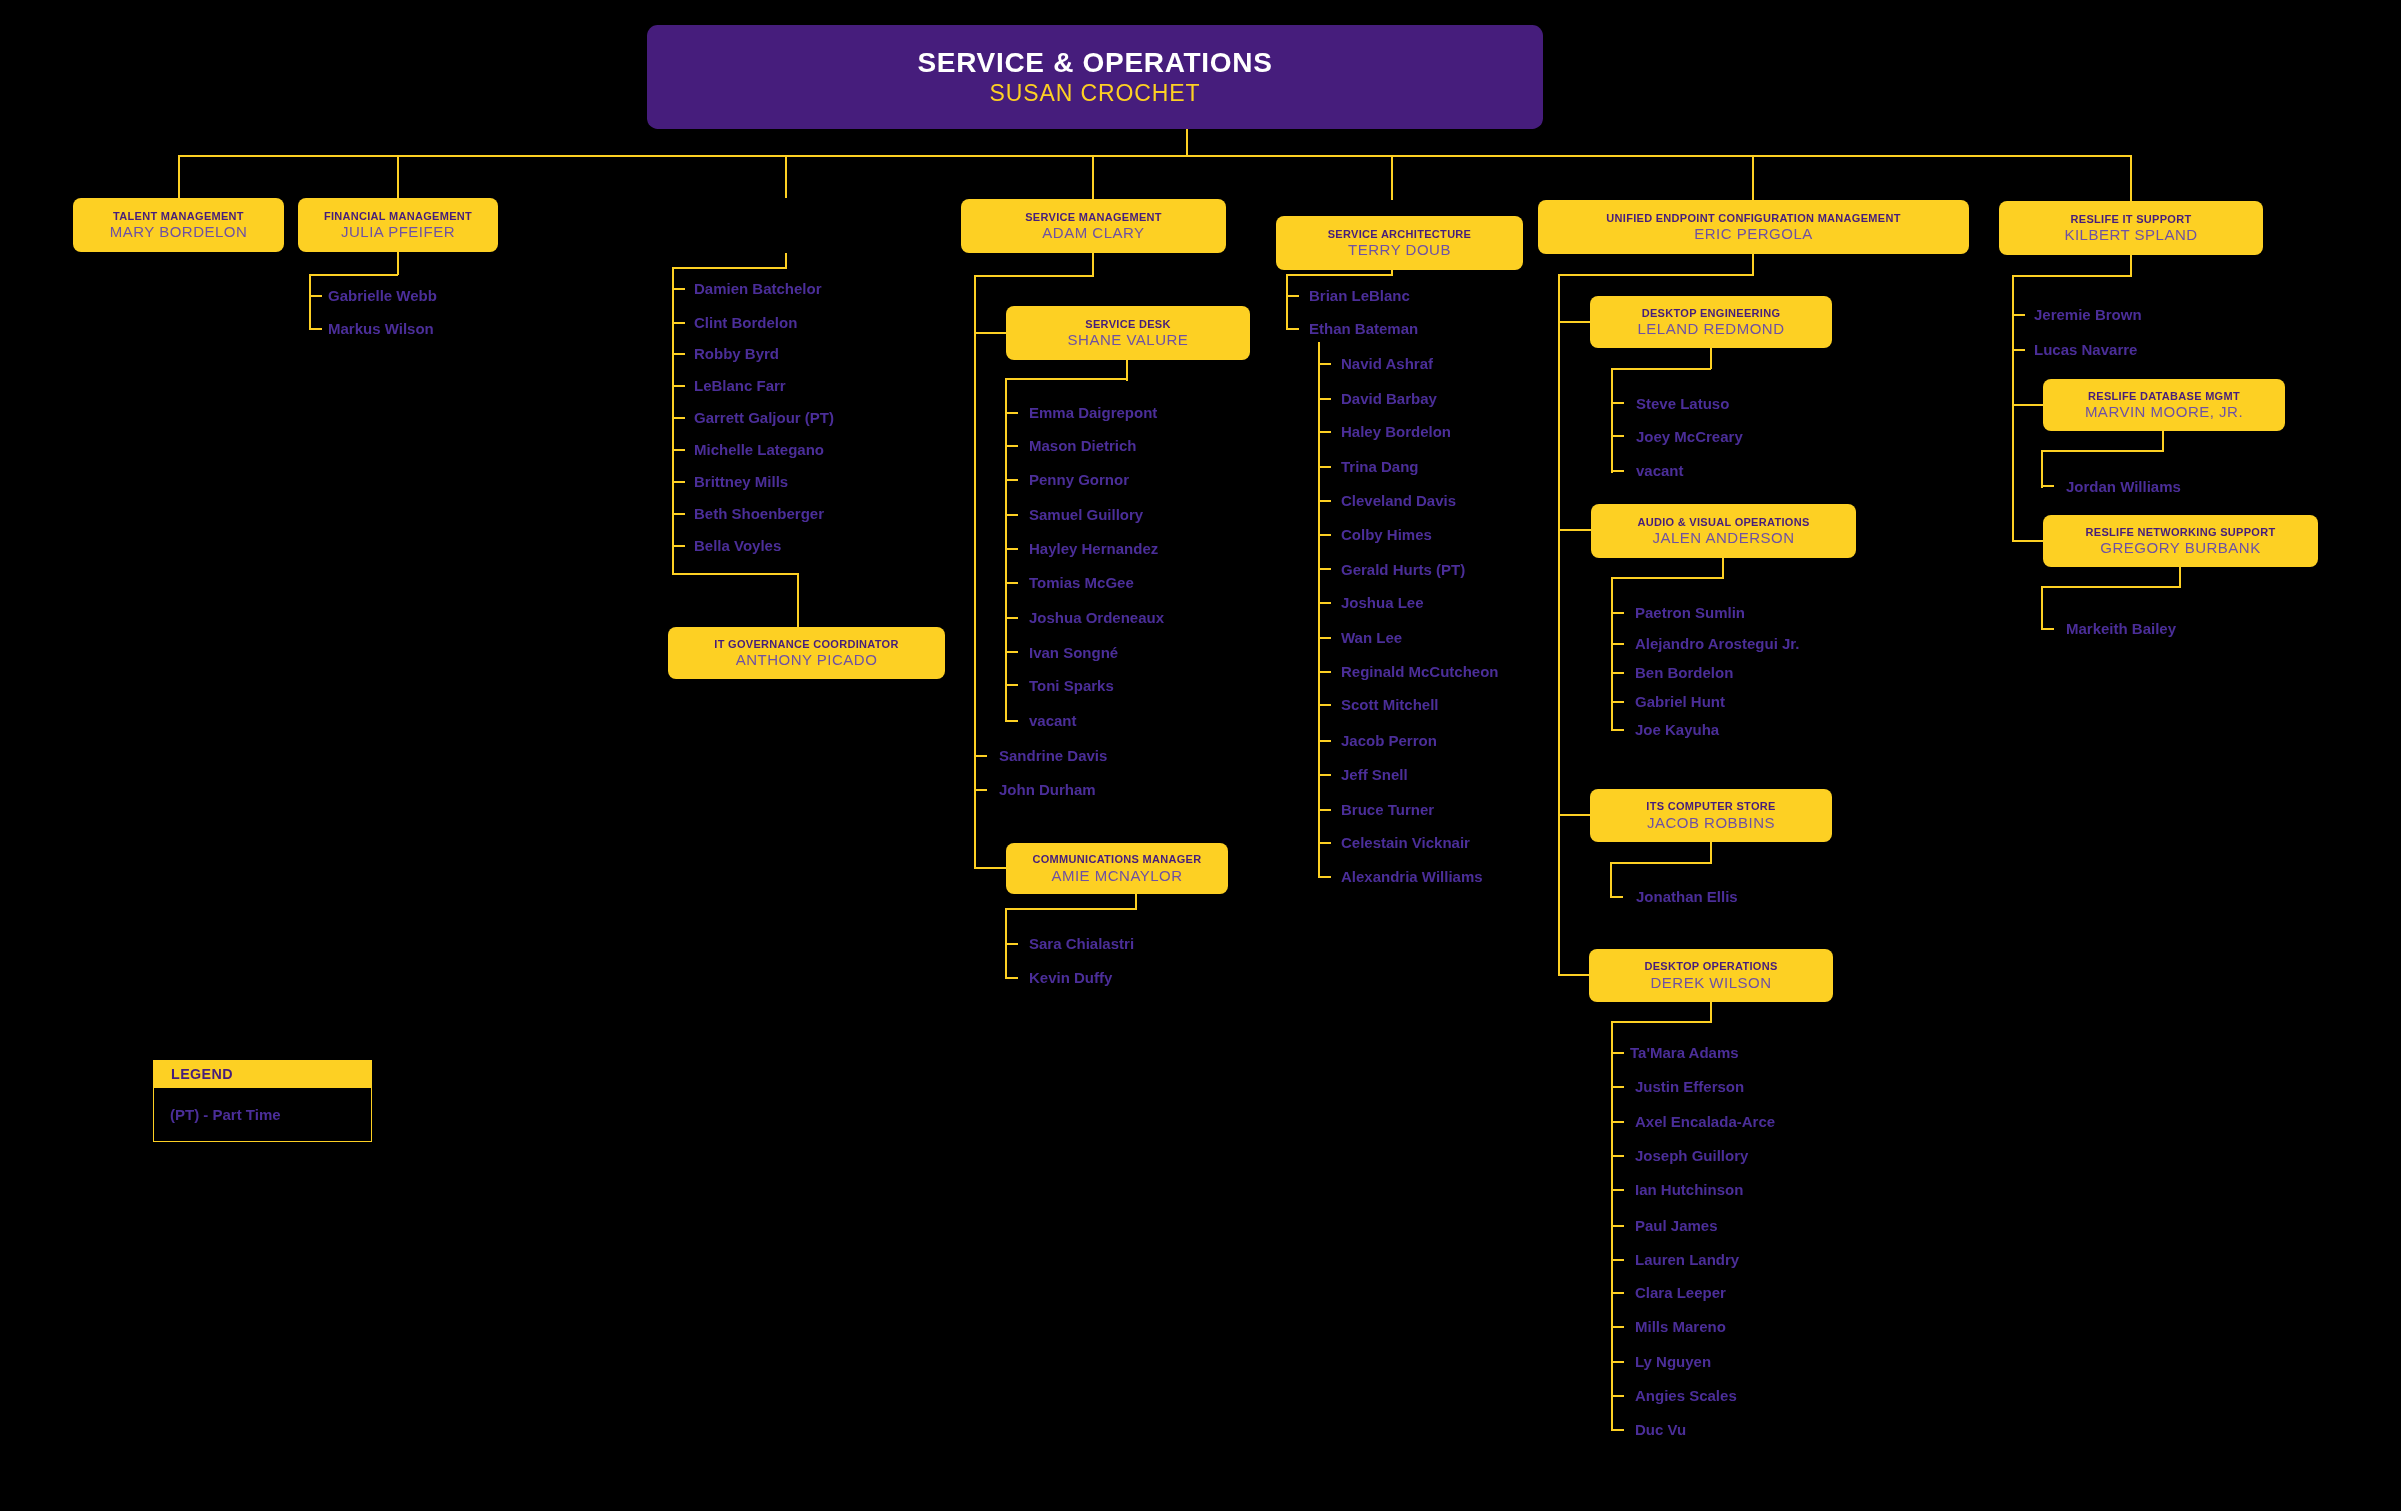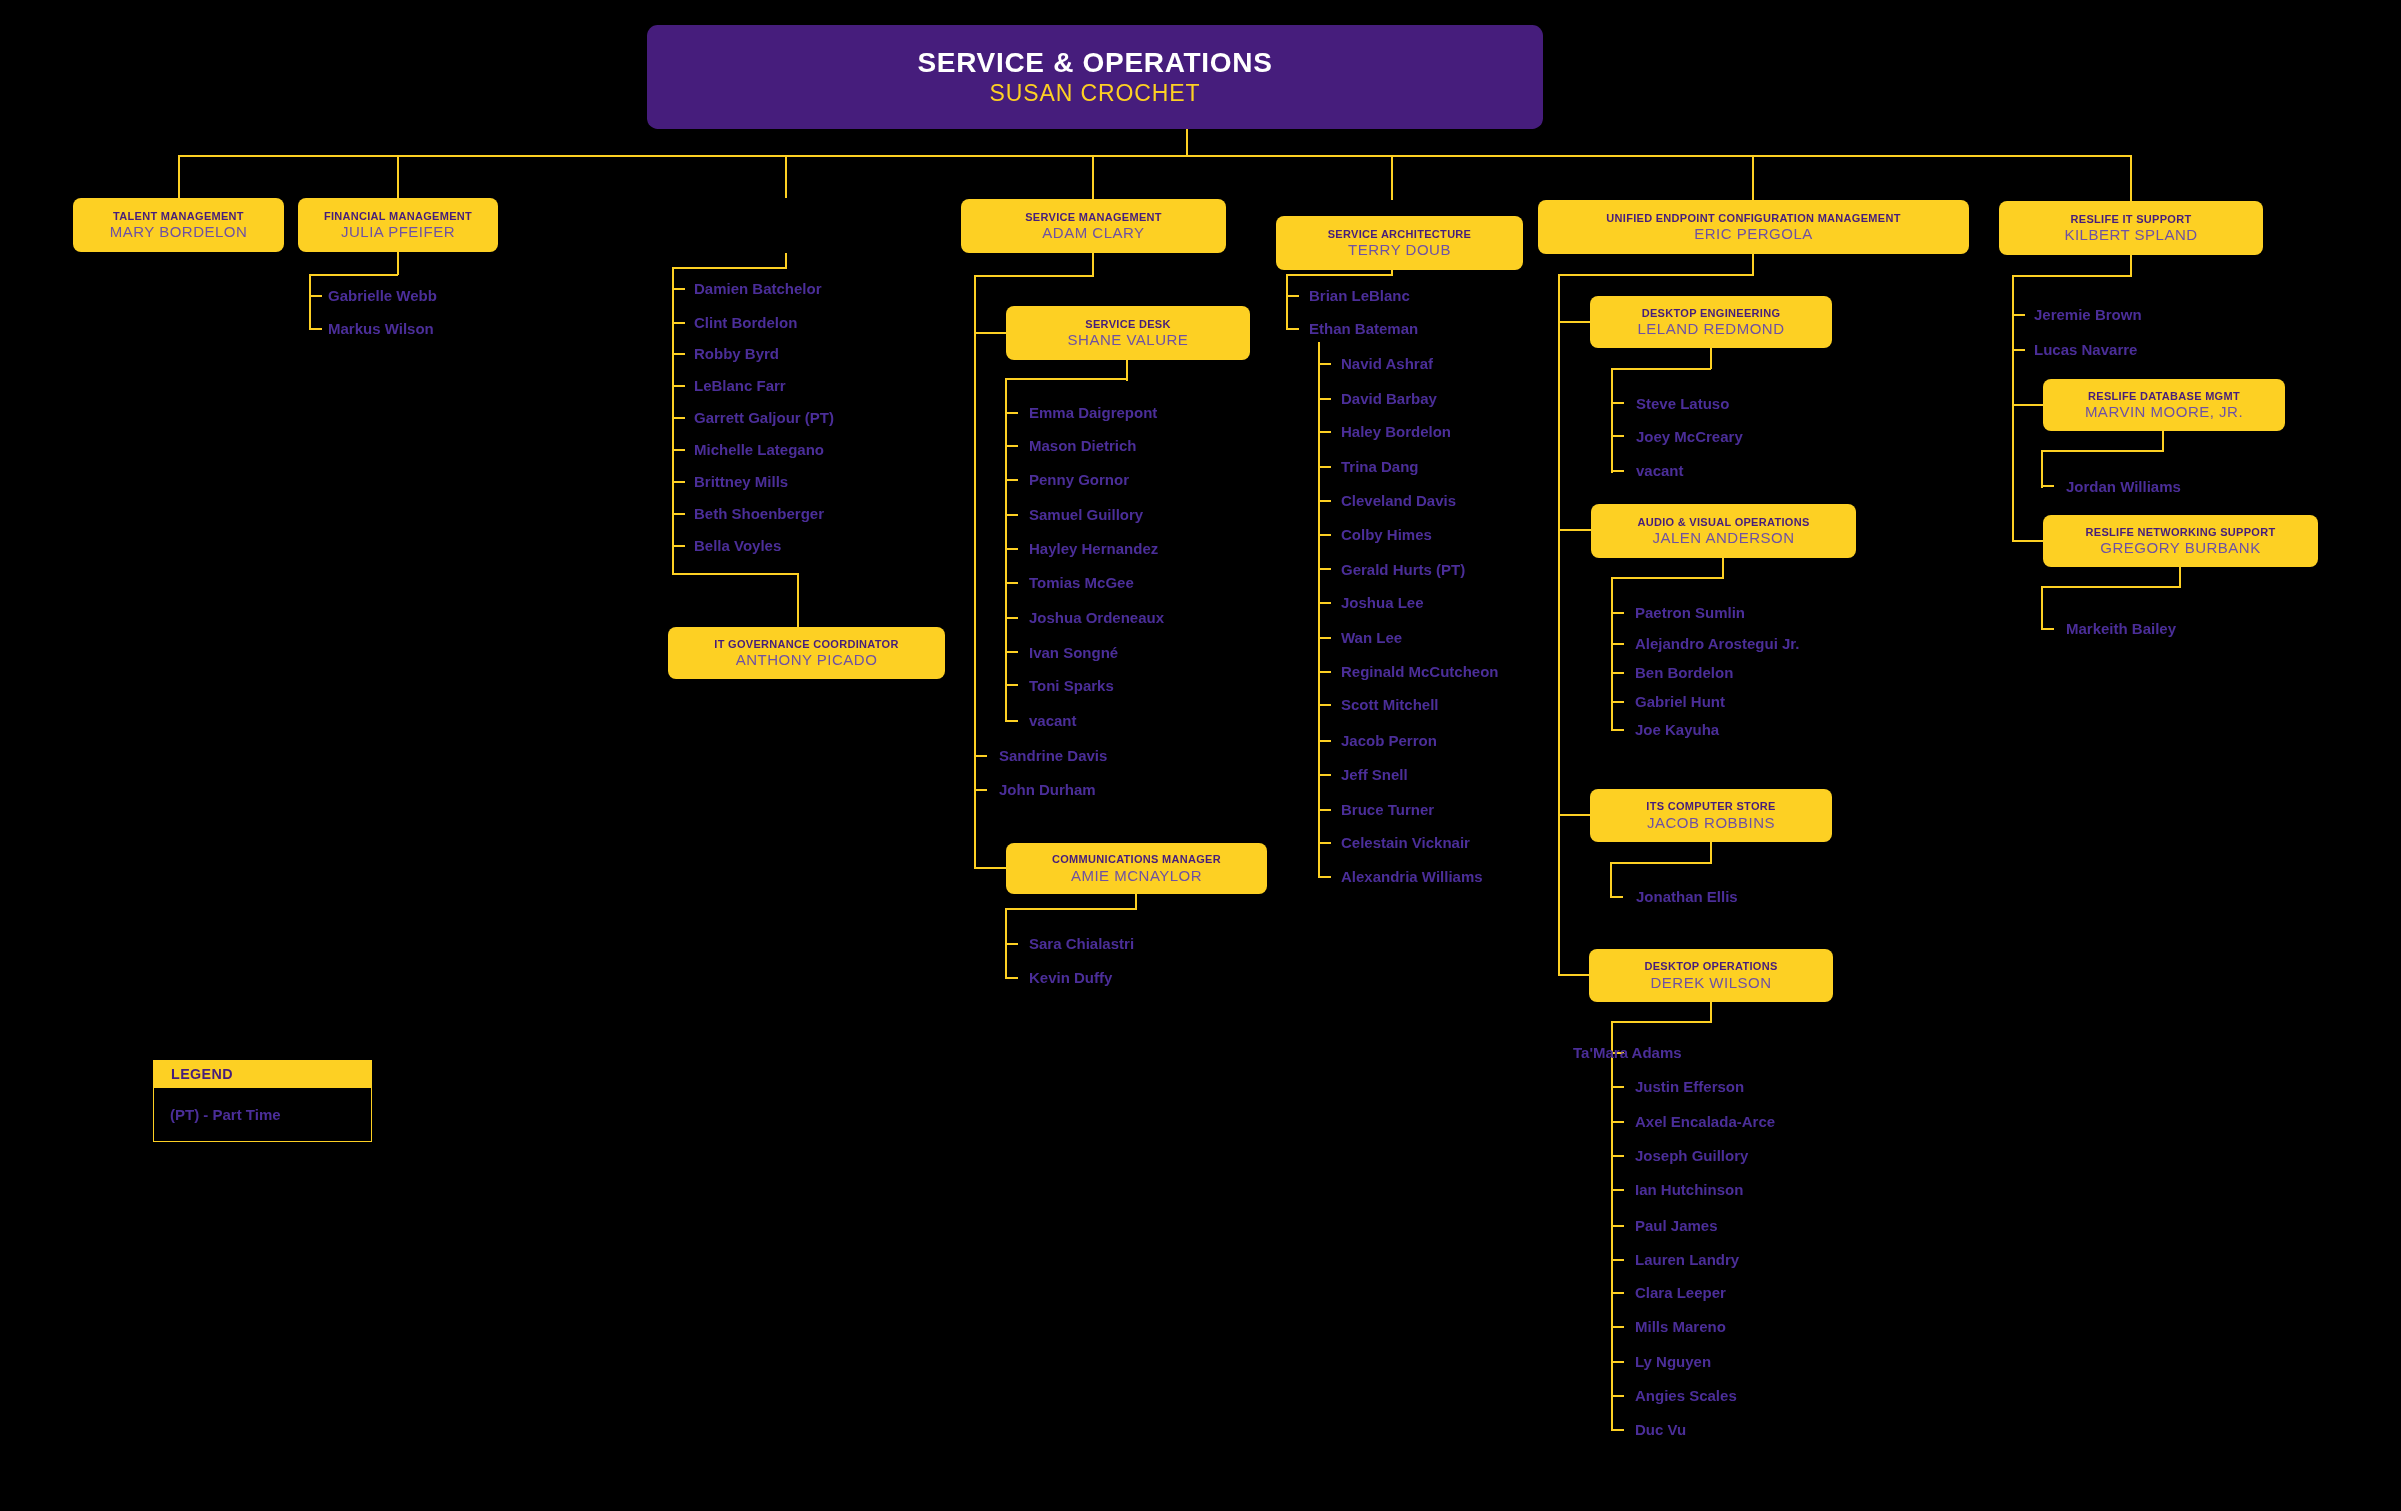--- a/index.html
+++ b/index.html
@@ -187,21 +187,21 @@
   <div class="box" style="left:961px;top:199px;width:265px;height:54px">
     <div class="t">SERVICE MANAGEMENT</div>
     <div class="n">ADAM CLARY</div>
   </div>
 
   <div class="box" style="left:1006px;top:306px;width:244px;height:54px">
     <div class="t">SERVICE DESK</div>
     <div class="n">SHANE VALURE</div>
   </div>
 
-  <div class="box" style="left:1006px;top:843px;width:261px;height:51px">
+  <div class="box" style="left:1006px;top:843px;width:222px;height:51px">
     <div class="t">COMMUNICATIONS MANAGER</div>
     <div class="n">AMIE MCNAYLOR</div>
   </div>
 
   <div class="box" style="left:1276px;top:216px;width:247px;height:54px">
     <div class="t">SERVICE ARCHITECTURE</div>
     <div class="n">TERRY DOUB</div>
   </div>
 
   <div class="box" style="left:1538px;top:200px;width:431px;height:54px">
@@ -298,21 +298,21 @@
   <div class="p" style="left:1636px;top:461px">vacant</div>
 
   <div class="p" style="left:1635px;top:603px">Paetron Sumlin</div>
   <div class="p" style="left:1635px;top:634px">Alejandro Arostegui Jr.</div>
   <div class="p" style="left:1635px;top:663px">Ben Bordelon</div>
   <div class="p" style="left:1635px;top:692px">Gabriel Hunt</div>
   <div class="p" style="left:1635px;top:720px">Joe Kayuha</div>
 
   <div class="p" style="left:1636px;top:887px">Jonathan Ellis</div>
 
-  <div class="p" style="left:1573px;top:1043px">Ta'Mara Adams</div>
+  <div class="p" style="left:1630px;top:1043px">Ta'Mara Adams</div>
   <div class="p" style="left:1635px;top:1077px">Justin Efferson</div>
   <div class="p" style="left:1635px;top:1112px">Axel Encalada-Arce</div>
   <div class="p" style="left:1635px;top:1146px">Joseph Guillory</div>
   <div class="p" style="left:1635px;top:1180px">Ian Hutchinson</div>
   <div class="p" style="left:1635px;top:1216px">Paul James</div>
   <div class="p" style="left:1635px;top:1250px">Lauren Landry</div>
   <div class="p" style="left:1635px;top:1283px">Clara Leeper</div>
   <div class="p" style="left:1635px;top:1317px">Mills Mareno</div>
   <div class="p" style="left:1635px;top:1352px">Ly Nguyen</div>
   <div class="p" style="left:1635px;top:1386px">Angies Scales</div>

